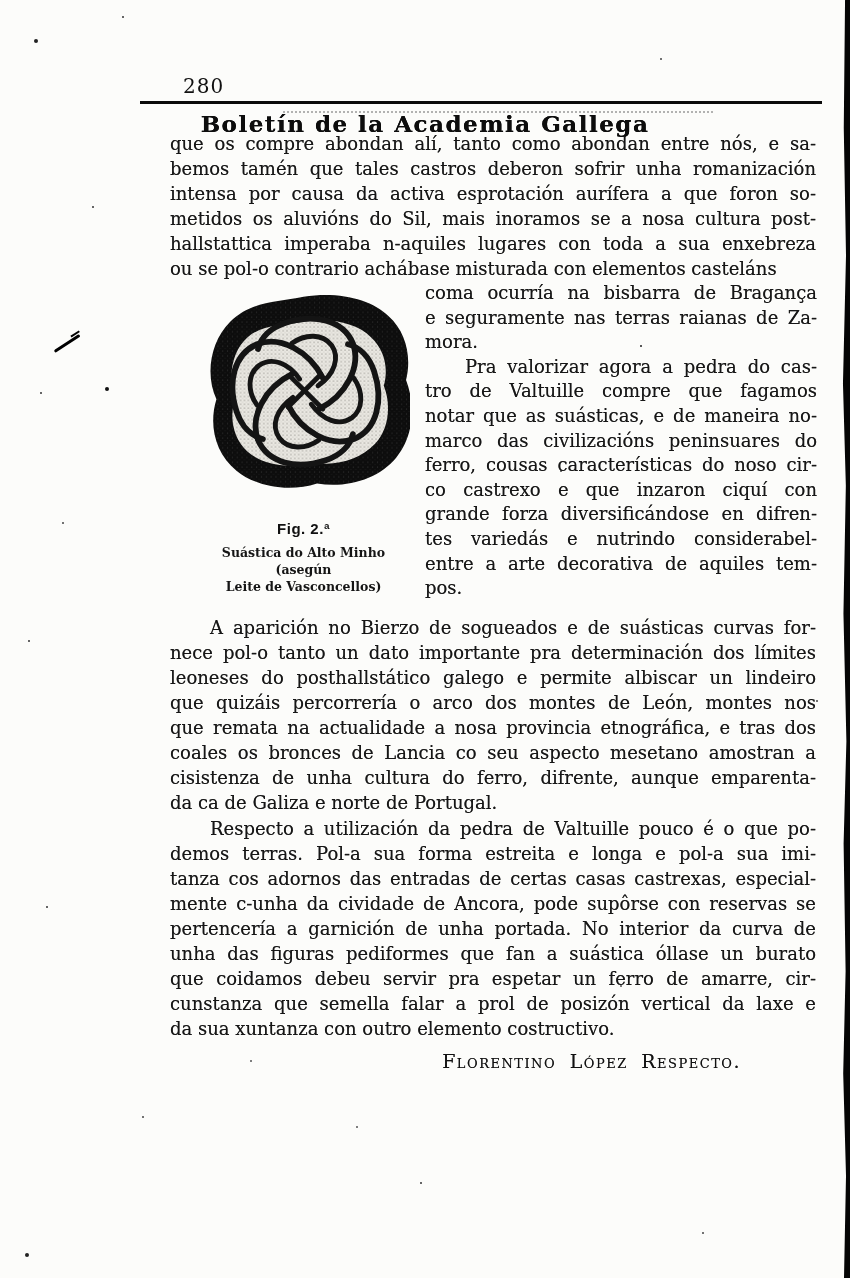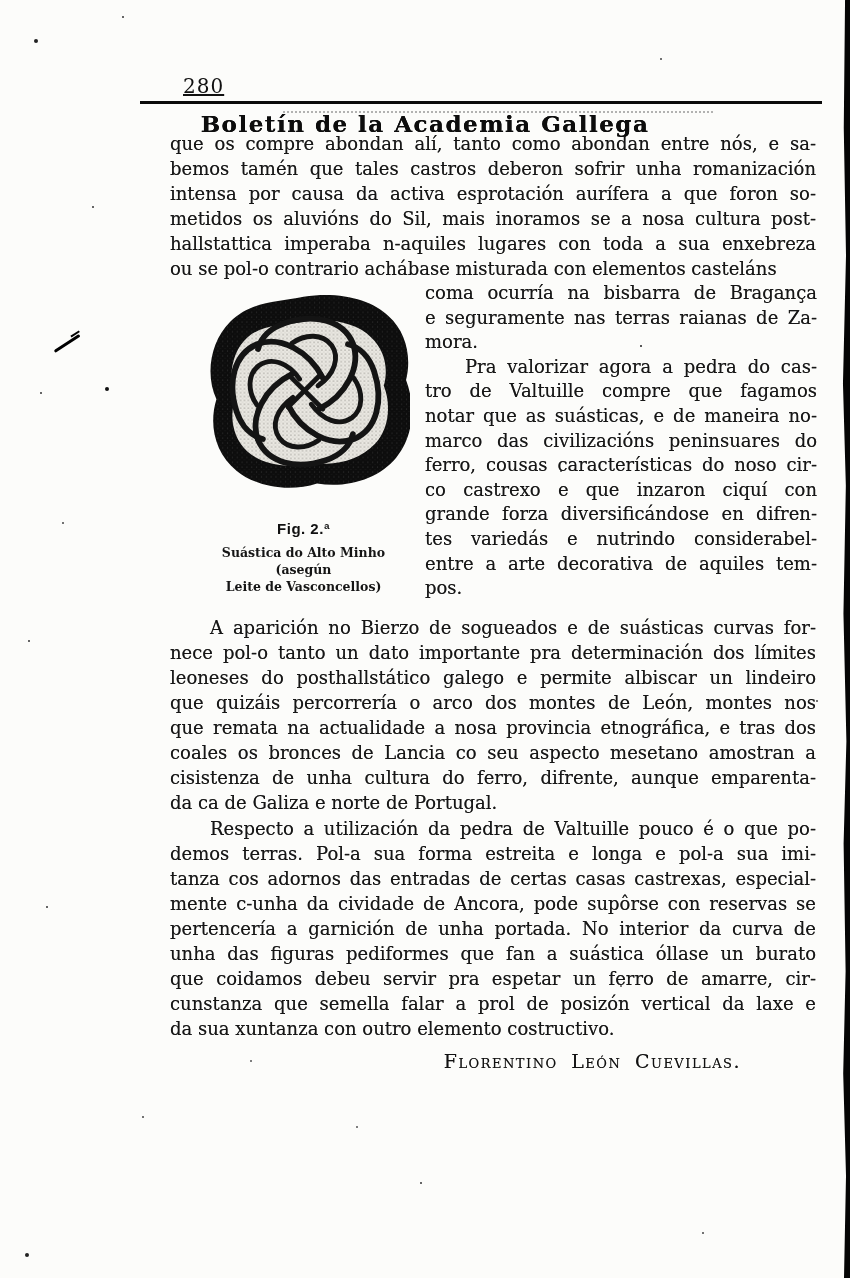--- a/index.html
+++ b/index.html
@@ -24,21 +24,21 @@
       92px 206px 0 0 #333, 640px 345px 0 0 #222, 40px 392px 0 0 #333,
       106px 388px 0 1px #111, 783px 298px 0 0 #333, 62px 522px 0 0 #444,
       28px 640px 0 0 #333, 816px 700px 0 0 #444, 46px 906px 0 0 #333,
       142px 1116px 0 0 #444, 420px 1182px 0 0 #333, 702px 1232px 0 0 #444,
       26px 1254px 0 1px #222, 356px 1126px 0 0 #555, 560px 470px 0 0 #444,
       250px 1060px 0 0 #555, 620px 985px 0 0 #555;
   }
   
   .pagenum{
     position:absolute;left:183px;top:74px;
-    font-size:20px;letter-spacing:1px;color:#111;text-decoration:underline;
+    font-size:20px;letter-spacing:1px;color:#111;
   }
   .jtitle{
     position:absolute;left:0;top:70px;width:850px;text-align:center;
     font-size:23px;font-weight:bold;letter-spacing:1.5px;color:#0d0d0d;
     text-shadow:0 0 .6px #000;
     margin-top:40px;
   }
   .rule{position:absolute;left:140px;top:101px;width:682px;height:3px;background:#0a0a0a;}
   .rule-dotted{position:absolute;left:283px;top:111px;width:430px;border-top:2px dotted #777;opacity:.55;}
   
@@ -162,15 +162,15 @@
       <div class="tline">demos terras. Pol-a sua forma estreita e longa e pol-a sua imi-</div>
       <div class="tline">tanza cos adornos das entradas de certas casas castrexas, especial-</div>
       <div class="tline">mente c-unha da cividade de Ancora, pode supôrse con reservas se</div>
       <div class="tline">pertencería a garnición de unha portada. No interior da curva de</div>
       <div class="tline">unha das figuras pediformes que fan a suástica óllase un burato</div>
       <div class="tline">que coidamos debeu servir pra espetar un ferro de amarre, cir-</div>
       <div class="tline">cunstanza que semella falar a prol de posizón vertical da laxe e</div>
       <div class="tline endline">da sua xuntanza con outro elemento costructivo.</div>
     </section>
 
-  <div class="signature">Florentino León Cuevillas.</div>
+  <div class="signature">Florentino López Respecto.</div>
 
 </div>
 
 </body></html>

